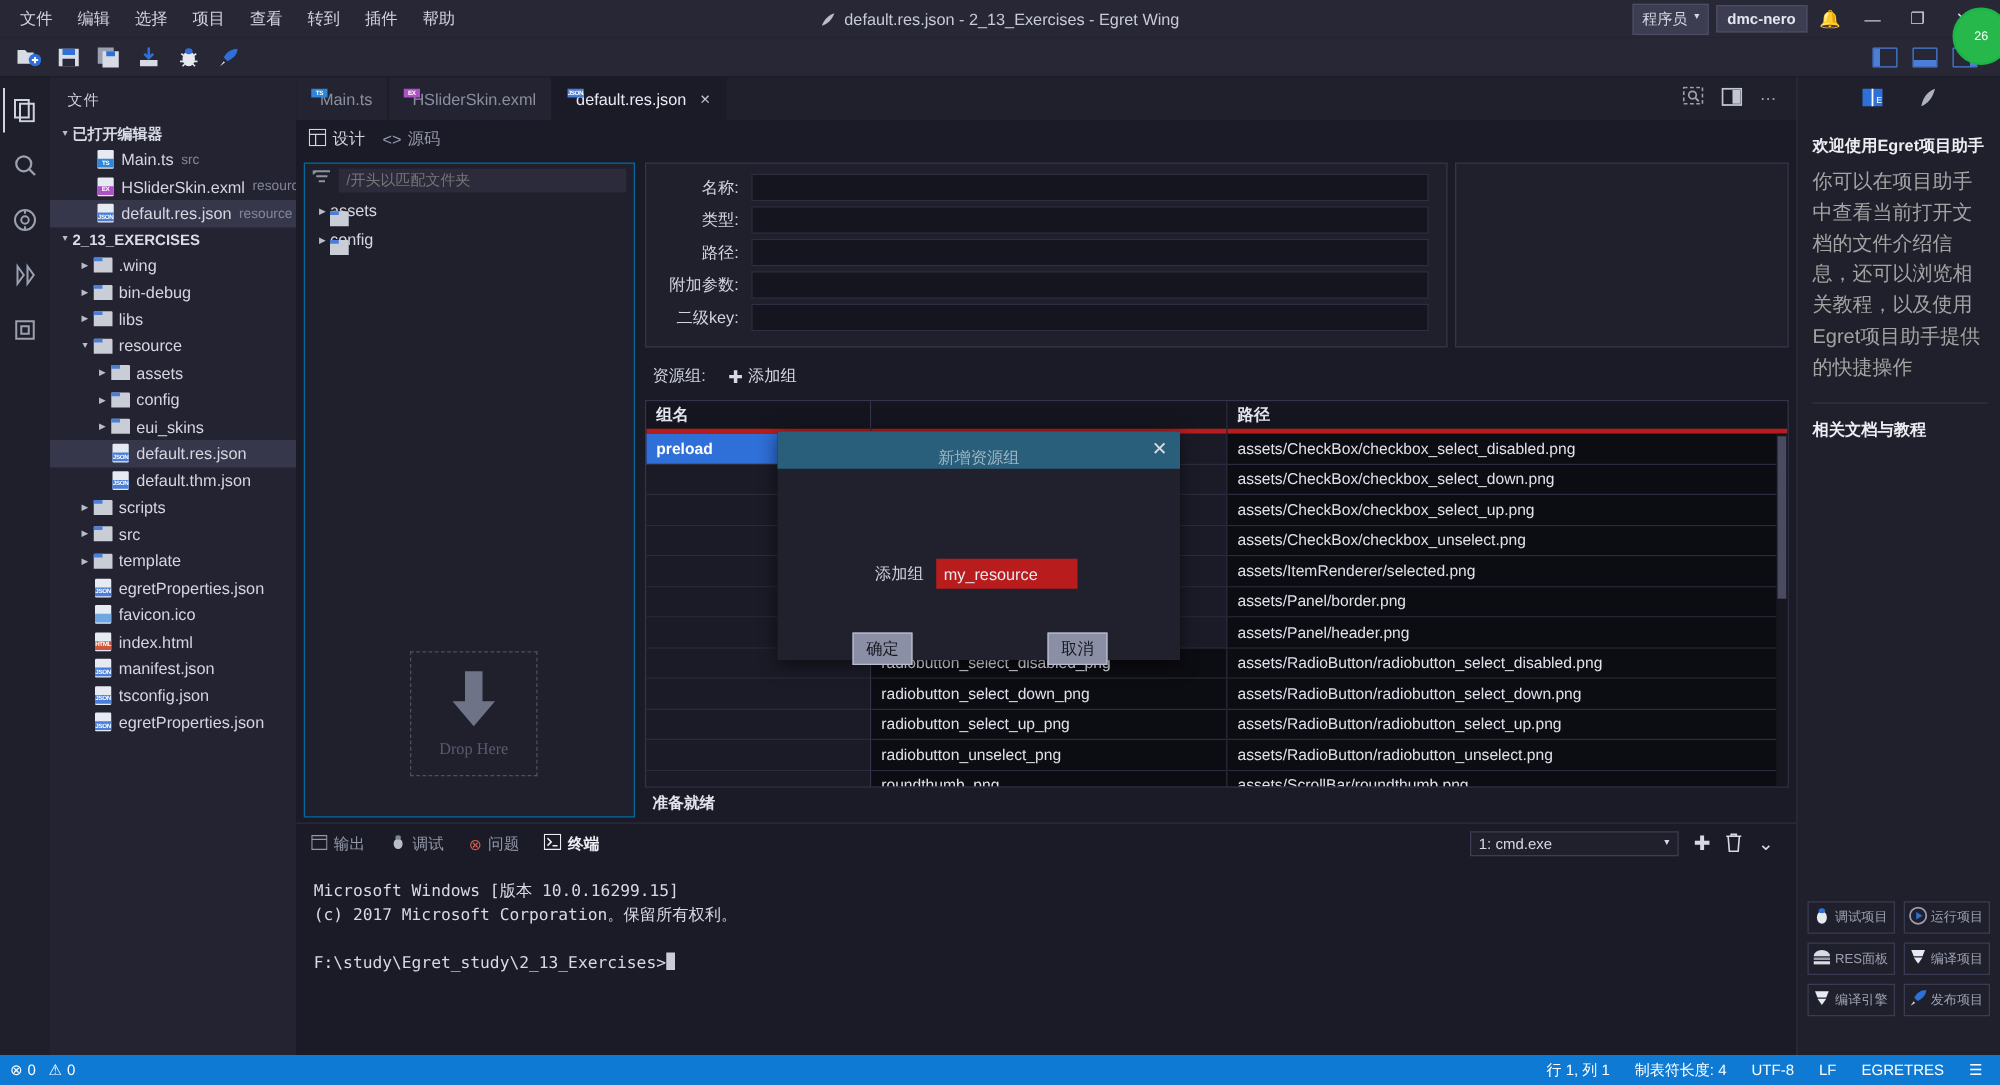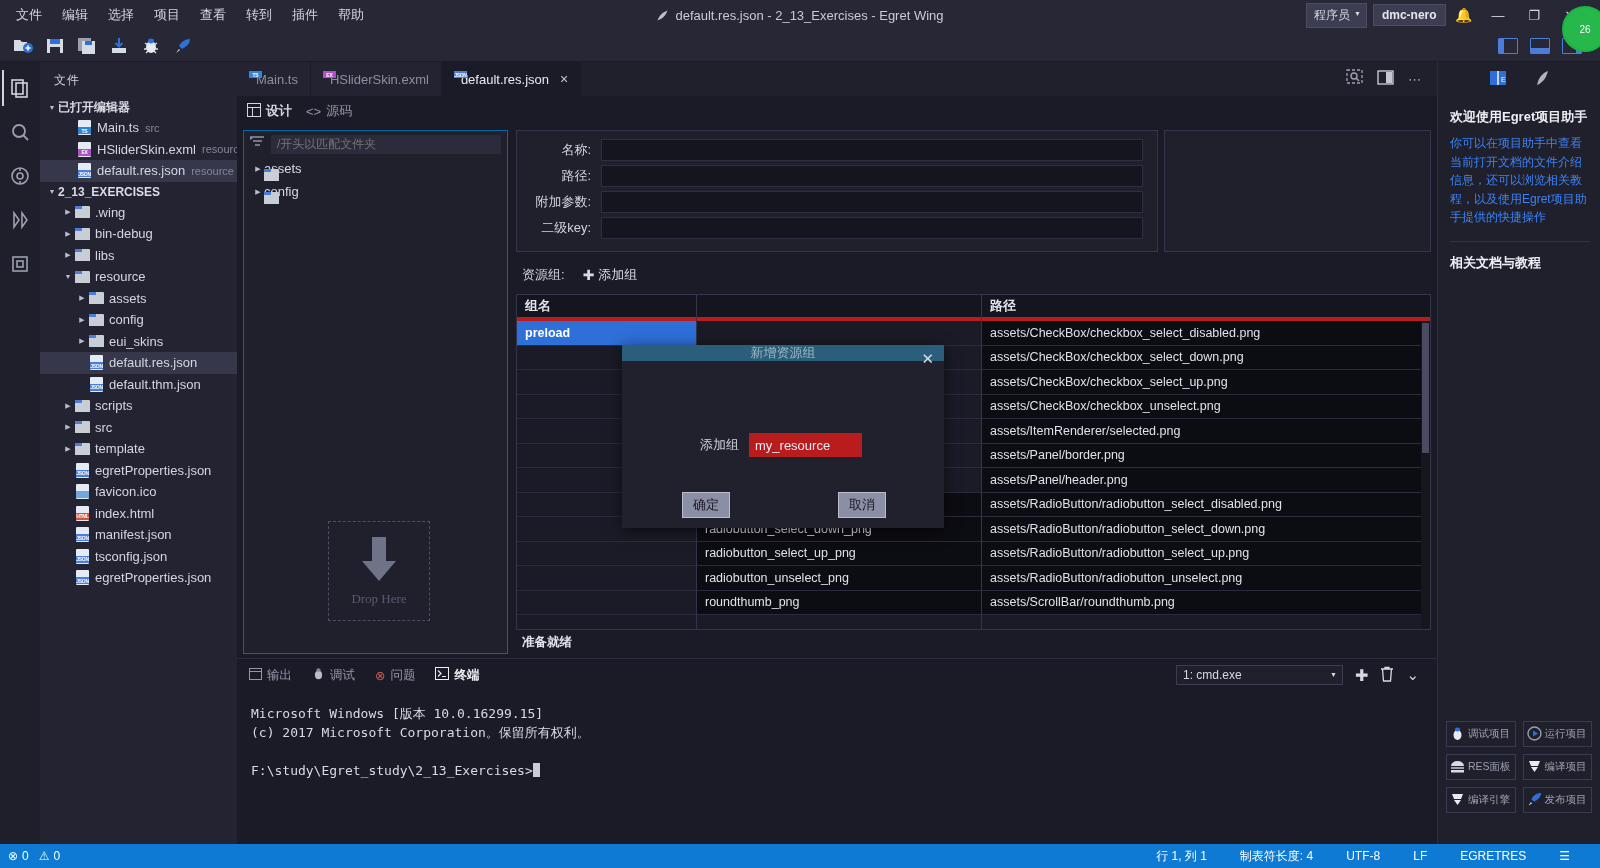--- a/index.html
+++ b/index.html
@@ -74,21 +74,21 @@
   .editor{ position:absolute; left:237px; top:62px; right:163px; bottom:24px; background:#1b1b27; }
   .tabs{ height:34px; background:#20202d; display:flex; align-items:stretch; }
   .tab{ display:flex; align-items:center; gap:7px; padding:0 12px; font-size:13px; color:#8b90a1;
     background:#232331; border-right:1px solid #1b1b27; cursor:default; max-width:210px; }
   .tab.active{ background:#1b1b27; color:#e8eaf1; }
   .tab .x{ font-size:14px; margin-left:4px; color:#c3c7d2; }
   .tab-tools{ margin-left:auto; display:flex; align-items:center; gap:14px; padding:0 16px; color:#9aa0b0; }
 
   .subtabs{ height:30px; display:flex; align-items:center; gap:14px; padding-left:10px;
     font-size:13px; color:#d2d5de; background:#1b1b27; }
-  .subtab{ display:flex; align-items:center; gap:5px; font-weight:bold; }
+  .subtab{ display:flex; align-items:center; gap:5px; font-weight:normal; }
   .subtab.dim{ color:#9298aa; font-weight:normal; }
 
   .panes{ position:absolute; left:0; right:0; top:64px; bottom:190px; display:flex; padding:4px 6px 0 6px; }
   .pane-left{ width:265px; background:#20202c; border:1px solid #0369a1; position:relative; }
   .filter-bar{ display:flex; align-items:center; gap:6px; height:26px; padding:0 6px; }
   .filter-in{ flex:1; height:19px; background:#2b2b3c; border:none; color:#8d92a3; font-size:12px;
     padding:0 6px; font-family:inherit; }
   .tree-row{ display:flex; align-items:center; height:23px; padding-left:8px; font-size:13px; color:#d4d7e0;}
   .drop{ position:absolute; left:84px; top:390px; width:102px; height:100px;
     border:1px dashed #4d4d63; display:flex; flex-direction:column; align-items:center;
@@ -136,39 +136,39 @@
   .term-body{ padding:14px 0 0 14px; font-family:"DejaVu Sans Mono","Liberation Mono",monospace;
     font-size:13px; color:#d7dae2; line-height:1.45; white-space:pre; }
   .caret{ display:inline-block; width:7px; height:14px; background:#c9cdd6; vertical-align:-2px; }
 
   
   .rightpanel{ position:absolute; right:0; top:62px; width:163px; bottom:24px; background:#20202c;
     border-left:1px solid #2c2c3d; }
   .rp-tabs{ display:flex; align-items:center; justify-content:center; gap:24px; height:34px; }
   .rp-body{ padding:12px 10px 0 12px; }
   .rp-h{ font-size:13px; font-weight:bold; color:#eceef4; margin-bottom:8px; }
-  .rp-p{ font-size:12px; color:#3b82f6; line-height:1.55; }
+  .rp-p{ font-size:16px; color:#a3a3a3; line-height:1.55; }
   .rp-sep{ height:1px; background:#32324a; margin:14px 0 12px; }
   .rp-grid{ position:absolute; left:8px; right:8px; bottom:31px; display:grid;
     grid-template-columns:1fr 1fr; gap:7px; }
   .rp-btn{ height:26px; border:1px solid #3a3a52; display:flex; align-items:center; gap:3px;
     padding-left:3px; font-size:10.5px; color:#9ba0b1; overflow:hidden; white-space:nowrap; }
 
   
   .statusbar{ position:absolute; left:0; bottom:0; width:1600px; height:24px; background:#0e7ad4;
     display:flex; align-items:center; color:#fff; font-size:12px; }
   .sb-left{ display:flex; align-items:center; gap:4px; padding-left:8px; }
-  .sb-right{ margin-left:auto; display:flex; align-items:center; gap:29px; padding-right:28px; }
+  .sb-right{ margin-left:auto; display:flex; align-items:center; gap:16px; padding-right:12px; }
   .sb-item{ padding:0 2px; }
 
   
   .overlay{ position:absolute; left:0; top:0; width:1600px; height:868px; }
   .dialog{ position:absolute; left:622px; top:345px; width:322px; height:183px;
     background:#21212e; box-shadow:0 3px 14px rgba(0,0,0,.6); }
-  .dlg-head{ height:16px; background:#2a5f7c; display:flex; align-items:center;
+  .dlg-head{ height:30px; background:#2a5f7c; display:flex; align-items:flex-end;
     justify-content:center; position:relative; }
   .dlg-title{ font-size:13px; color:#9fb6c4; }
   .dlg-x{ position:absolute; right:10px; top:5px; font-size:15px; color:#d9dee5; font-weight:bold; }
   .dlg-body{ position:relative; height:153px; }
   .dlg-field{ position:absolute; left:78px; top:72px; display:flex; align-items:center; gap:10px; }
   .dlg-label{ font-size:13px; color:#cdd1db; }
   .dlg-input{ width:113px; height:24px; background:#b91c1c; border:none; color:#e7eaf1;
     font-size:13px; padding:0 6px; font-family:inherit; }
   .dlg-ok{ position:absolute; left:60px; top:131px; width:48px; height:26px; background:#8b8fa6;
     border:1px solid #b9bdcc; color:#17171f; font-size:13px; display:flex; align-items:center;
@@ -568,20 +568,24 @@
             </svg>
           <div style="margin-top:4px">Drop Here</div>
         </div>
       </div>
 
       <div class="pane-right">
         <div class="form-wrap">
           <div class="formbox">
             <div class="frow">
               <div class="flabel">名称:</div>
+              <input class="finput" style="">
+            </div>
+            <div class="frow">
+              <div class="flabel">类型:</div>
               <input class="finput" style="">
             </div>
             <div class="frow">
               <div class="flabel">路径:</div>
               <input class="finput" style="">
             </div>
             <div class="frow">
               <div class="flabel">附加参数:</div>
               <input class="finput" style="">
             </div>

